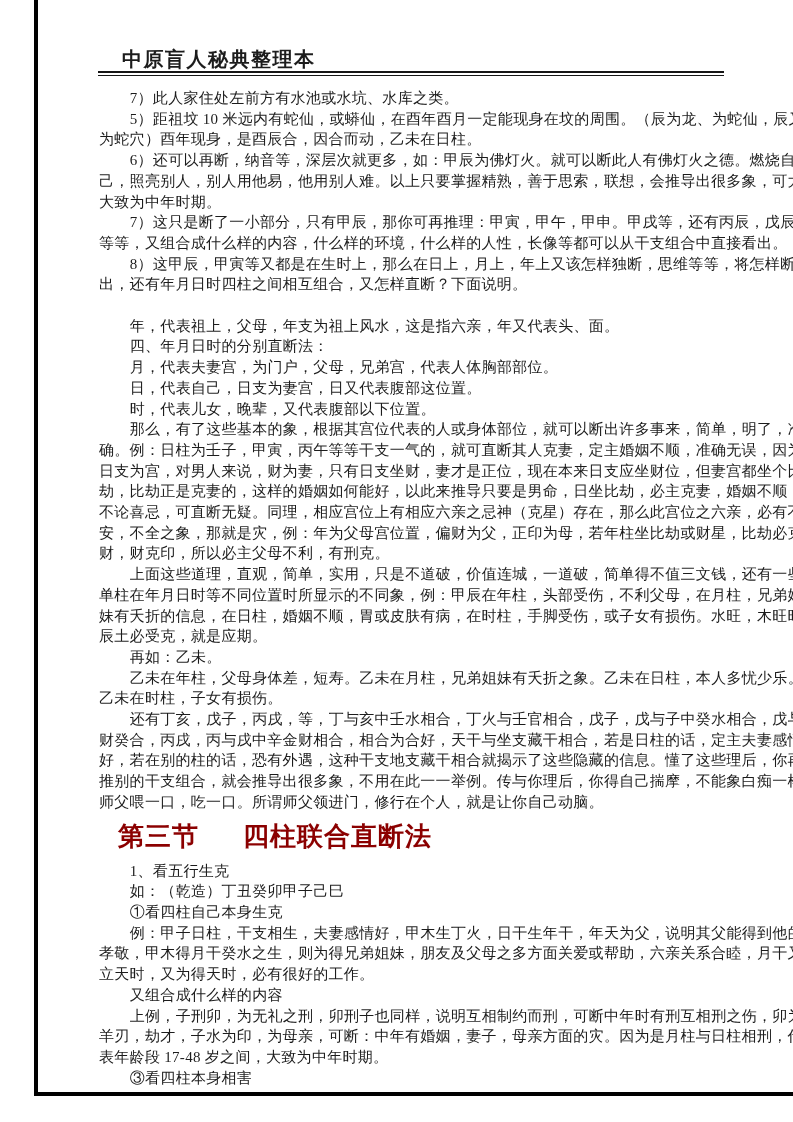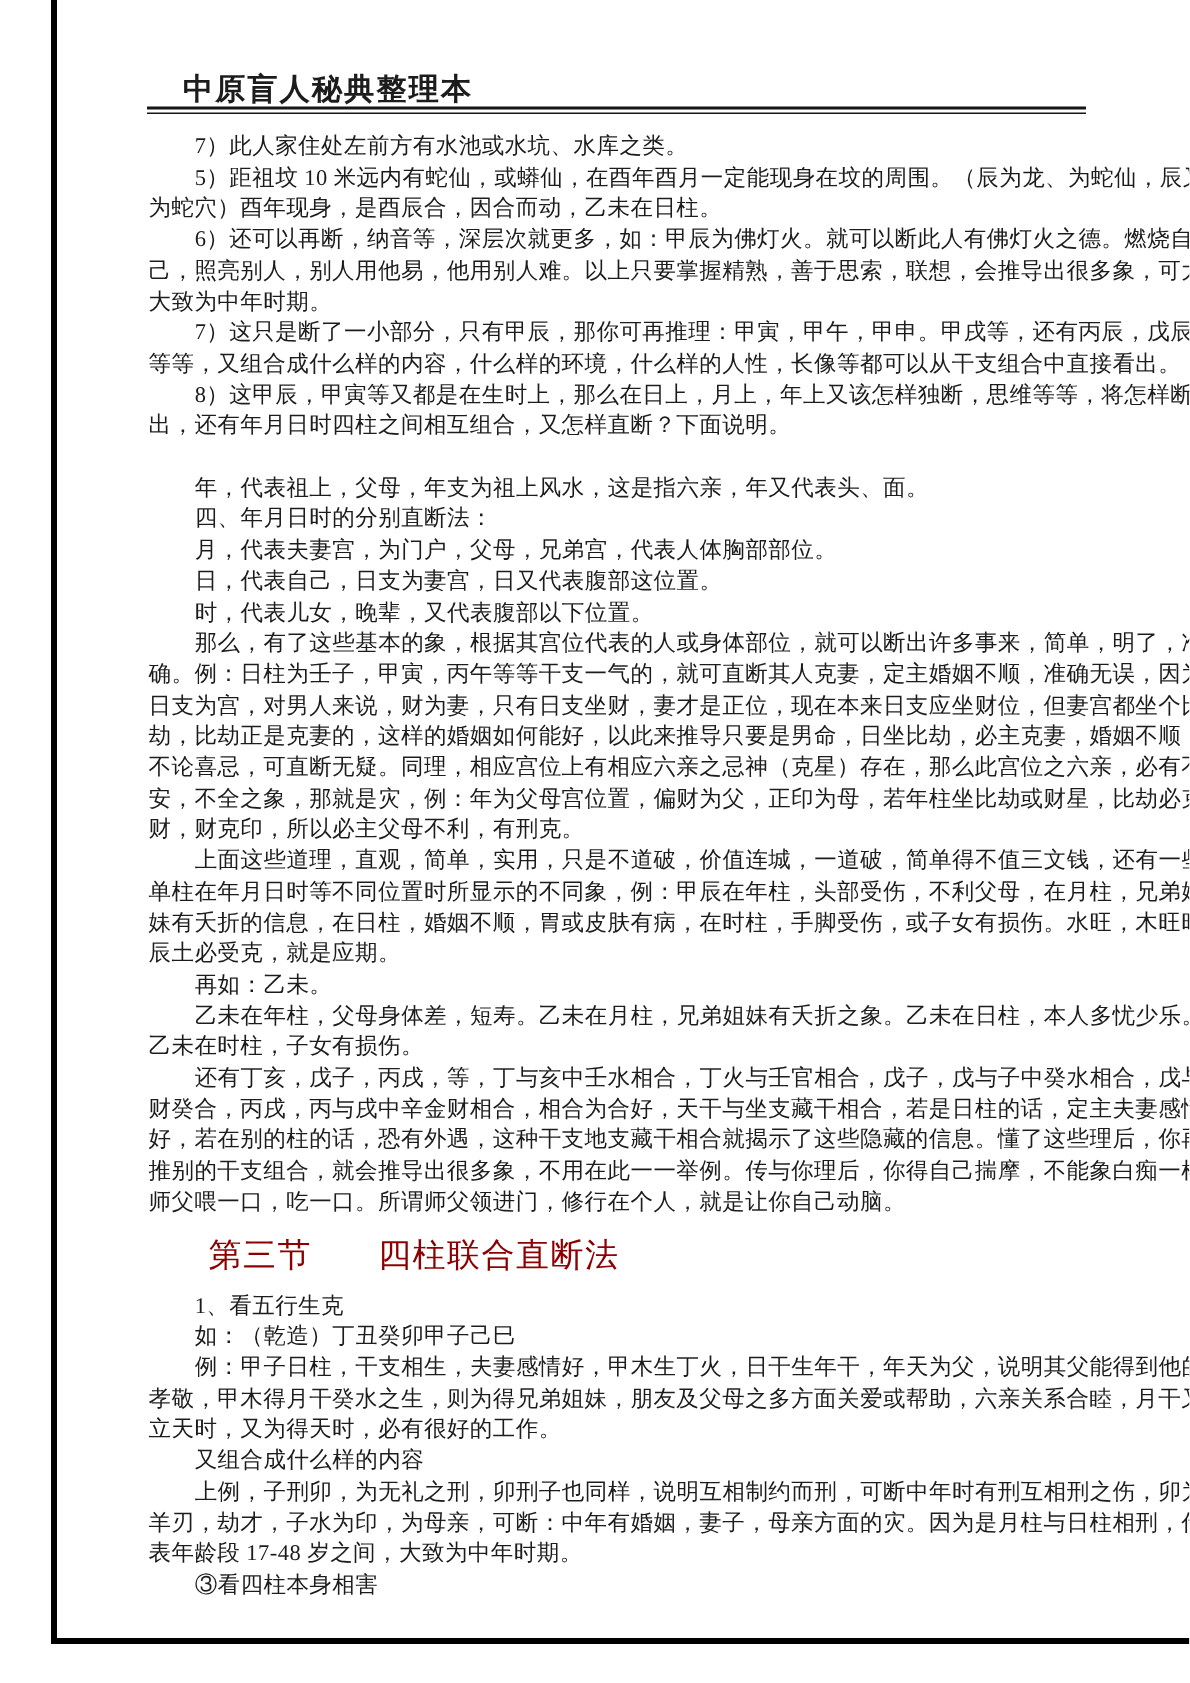--- a/index.html
+++ b/index.html
@@ -19,21 +19,21 @@
   }
   .doc-body{
     position:absolute;left:99px;top:88px;width:640px;
     font-size:15px;line-height:20.7px;
   }
   .para{margin:0;}
   .line{white-space:nowrap;letter-spacing:0.3px;}
   .para .line:first-child{text-indent:2.05em;}
   .vgap{height:20.7px;}
   .sec-heading{
-    margin:10px 0 10px 40px;font-size:22px;line-height:28px;font-weight:normal;
+    margin:10px 0 10px 19px;font-size:26px;line-height:28px;font-weight:bold;
     letter-spacing:1px;white-space:nowrap;
   }
   .sec-heading .num{margin-right:44px;}
 </style>
 </head>
 <body>
 
 <div class="page">
   <div class="edge-left"></div>
   <div class="edge-bottom"></div>
@@ -108,20 +108,23 @@
         <div class="line">师父喂一口，吃一口。所谓师父领进门，修行在个人，就是让你自己动脑。</div>
       </div>
       <div class="sec-heading" style="color: rgb(139, 0, 0);"><span class="num">第三节</span><span>四柱联合直断法</span></div>
       <div class="para">
         <div class="line">1、看五行生克</div>
       </div>
       <div class="para">
         <div class="line">如：（乾造）丁丑癸卯甲子己巳</div>
       </div>
       <div class="para">
+        <div class="line">①看四柱自己本身生克</div>
+      </div>
+      <div class="para">
         <div class="line">例：甲子日柱，干支相生，夫妻感情好，甲木生丁火，日干生年干，年天为父，说明其父能得到他的</div>
         <div class="line">孝敬，甲木得月干癸水之生，则为得兄弟姐妹，朋友及父母之多方面关爱或帮助，六亲关系合睦，月干又</div>
         <div class="line">立天时，又为得天时，必有很好的工作。</div>
       </div>
       <div class="para">
         <div class="line">又组合成什么样的内容</div>
       </div>
       <div class="para">
         <div class="line">上例，子刑卯，为无礼之刑，卯刑子也同样，说明互相制约而刑，可断中年时有刑互相刑之伤，卯为</div>
         <div class="line">羊刃，劫才，子水为印，为母亲，可断：中年有婚姻，妻子，母亲方面的灾。因为是月柱与日柱相刑，代</div>

